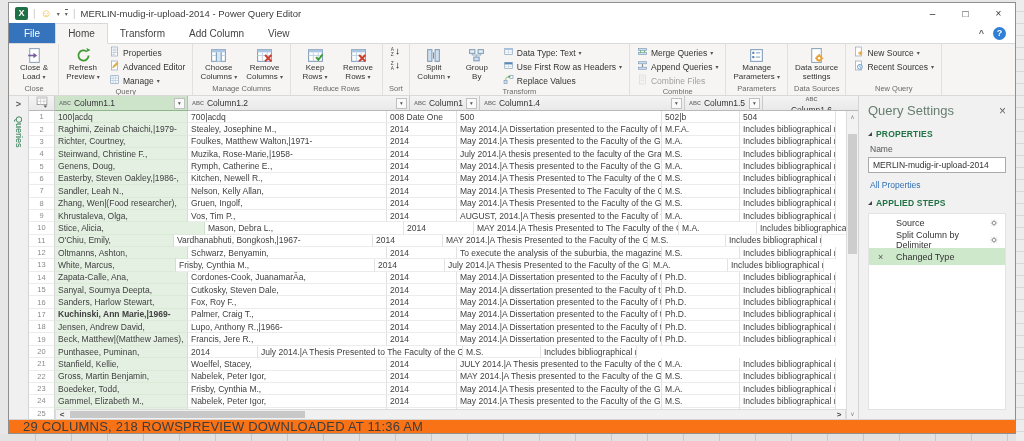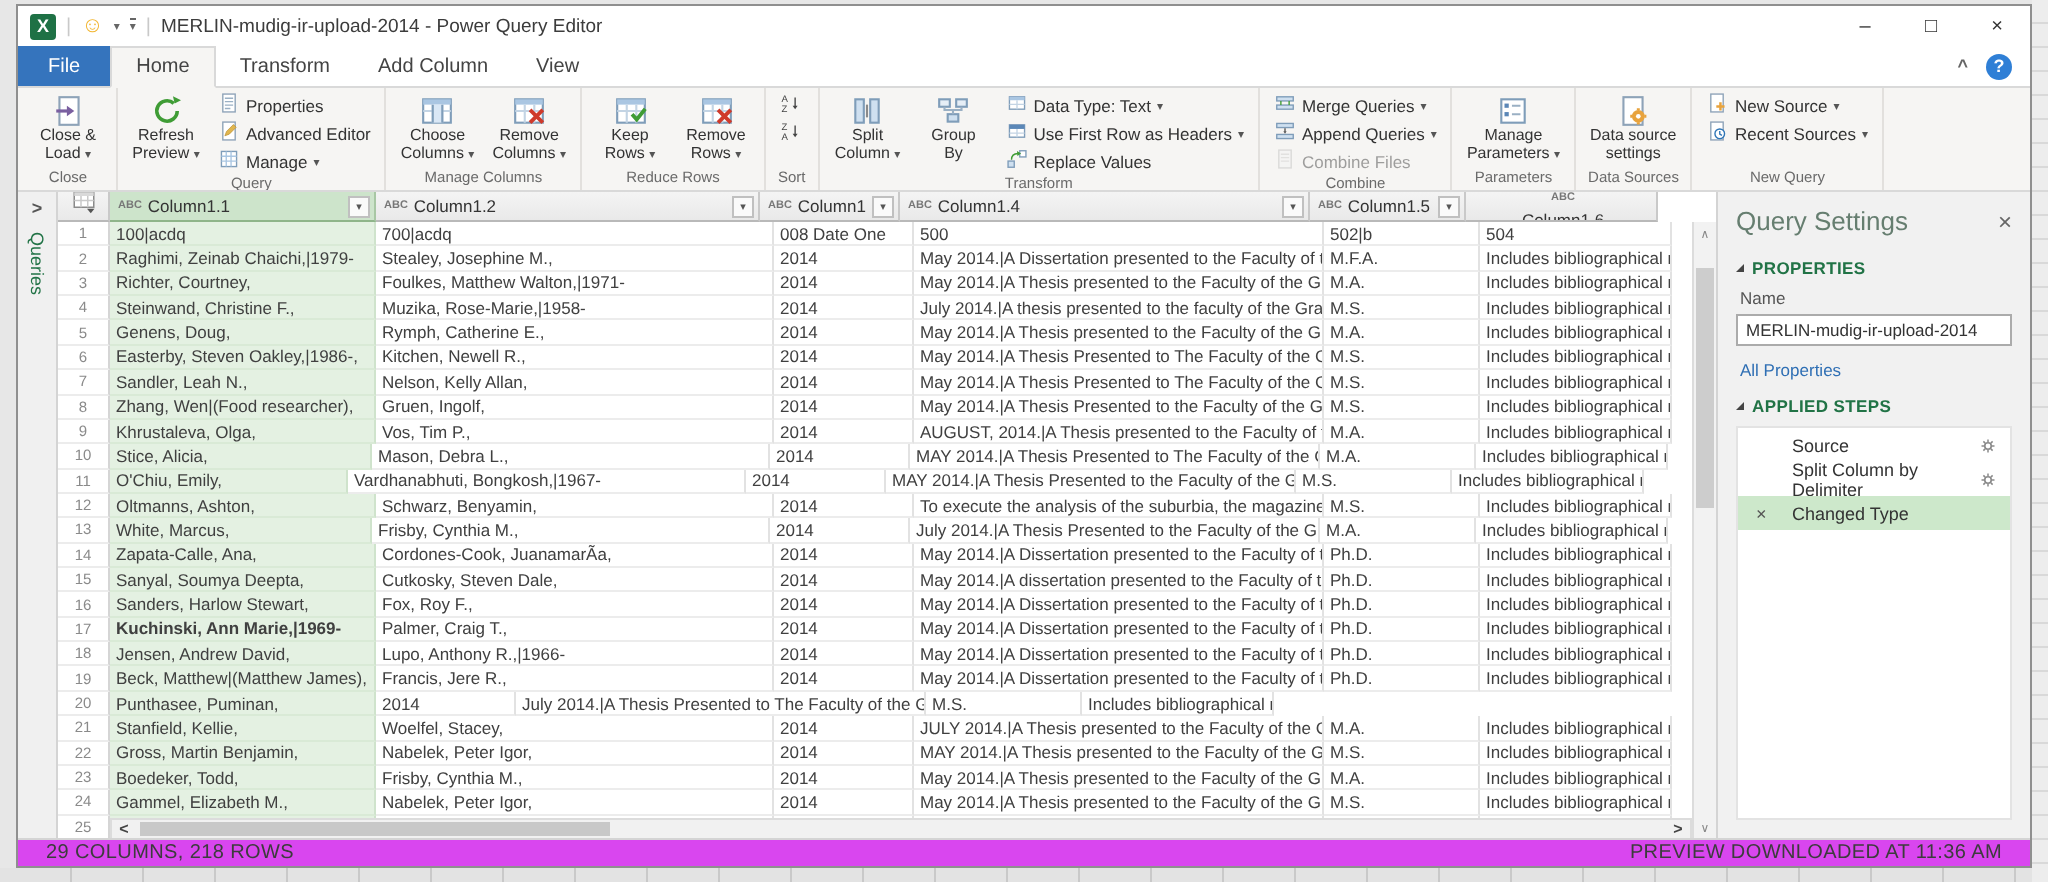--- a/index.html
+++ b/index.html
@@ -98,22 +98,22 @@
     font-size:8.5px;color:#333;padding:0 4px;font-family:"Liberation Sans",sans-serif;background:#fff;}
   .qs-link{font-size:8.5px;color:#2f6fb4;padding:6px 11px 1px;}
   .qs-steps{flex:1;margin:2px 9px 9px;background:#fff;border:1px solid #e3e3e3;overflow:hidden;}
   .qs-step{height:17px;display:flex;align-items:center;font-size:9px;color:#333;
     padding-left:27px;position:relative;}
   .qs-step.sel{background:#cde8cb;}
   .step-x{position:absolute;left:9px;font-size:9px;color:#555;}
   .step-gear{margin-left:auto;margin-right:6px;display:flex;}
   .step-gear .svgic{width:10px;height:10px;}
   
-  .statusbar{height:14px;background:#d946ef;border-top:1px solid #d4d4d4;display:flex;
-    align-items:center;justify-content:space-between;font-size:10px;color:#3c3c3c;
+  .statusbar{height:14px;background:#f97316;border-top:1px solid #d4d4d4;display:flex;
+    align-items:center;justify-content:flex-start;font-size:13px;color:#3c3c3c;
     padding:0 14px;letter-spacing:.2px;flex:none;}
 </style>
 </head>
 <body>
 
 <div class="bg-bottom"></div>
 <div class="bg-right"></div>
 
 <div class="window">
 
@@ -446,21 +446,21 @@
                 <rect x="1.5" y="1.5" width="13" height="2.5" fill="#d9d9d9"></rect>
                 <path d="M1.5 7h13M6 4v7.5M10.5 4v7.5" stroke="#c9c9c9"></path>
                 <path d="M10 12.5l2.5 3 2.5-3z" fill="#555"></path>
               </svg></span>
           </div>
           <div class="hcell sel" style="width: 133px;">
             <span class="tabc">ABC</span>
             <span class="hlbl">Column1.1</span>
             <span class="fbtn">▾</span>
           </div>
-          <div class="hcell" style="width: 192px;">
+          <div class="hcell" style="width: 222px;">
             <span class="tabc">ABC</span>
             <span class="hlbl">Column1.2</span>
             <span class="fbtn">▾</span>
           </div>
           <div class="hcell" style="width: 70px;">
             <span class="tabc">ABC</span>
             <span class="hlbl">Column1.3</span>
             <span class="fbtn">▾</span>
           </div>
           <div class="hcell" style="width: 205px;">
@@ -555,21 +555,21 @@
             <div class="rn">9</div>
             <div class="cell sel" style="width: 133px;">Khrustaleva, Olga,</div>
             <div class="cell" style="width: 199px;">Vos, Tim P.,</div>
             <div class="cell" style="width: 70px;">2014</div>
             <div class="cell" style="width: 205px;">AUGUST, 2014.|A Thesis presented to the Faculty of the Graduate Sch...</div>
             <div class="cell" style="width: 78px;">M.A.</div>
             <div class="cell" style="width: 96px;">Includes bibliographical references (pages</div>
           </div>
           <div class="grid-row">
             <div class="rn">10</div>
-            <div class="cell sel" style="width: 131px;">Stice, Alicia,</div>
+            <div class="cell sel" style="width: 150px;">Stice, Alicia,</div>
             <div class="cell" style="width: 199px;">Mason, Debra L.,</div>
             <div class="cell" style="width: 70px;">2014</div>
             <div class="cell" style="width: 205px;">MAY 2014.|A Thesis Presented to The Faculty of the Graduate School ...</div>
             <div class="cell" style="width: 78px;">M.A.</div>
             <div class="cell" style="width: 96px;">Includes bibliographical references (pages</div>
           </div>
           <div class="grid-row">
             <div class="rn">11</div>
             <div class="cell sel" style="width: 119px;">O'Chiu, Emily,</div>
             <div class="cell" style="width: 199px;">Vardhanabhuti, Bongkosh,|1967-</div>
@@ -582,21 +582,21 @@
             <div class="rn">12</div>
             <div class="cell sel" style="width: 133px;">Oltmanns, Ashton,</div>
             <div class="cell" style="width: 199px;">Schwarz, Benyamin,</div>
             <div class="cell" style="width: 70px;">2014</div>
             <div class="cell" style="width: 205px;">To execute the analysis of the suburbia, the magazine Better Homes a...</div>
             <div class="cell" style="width: 78px;">M.S.</div>
             <div class="cell" style="width: 96px;">Includes bibliographical references (pages</div>
           </div>
           <div class="grid-row">
             <div class="rn">13</div>
-            <div class="cell sel" style="width: 131px;">White, Marcus,</div>
+            <div class="cell sel" style="width: 121px;">White, Marcus,</div>
             <div class="cell" style="width: 199px;">Frisby, Cynthia M.,</div>
             <div class="cell" style="width: 70px;">2014</div>
             <div class="cell" style="width: 205px;">July 2014.|A Thesis Presented to the Faculty of the Graduate School at...</div>
             <div class="cell" style="width: 78px;">M.A.</div>
             <div class="cell" style="width: 96px;">Includes bibliographical references (pages</div>
           </div>
           <div class="grid-row">
             <div class="rn">14</div>
             <div class="cell sel" style="width: 133px;">Zapata-Calle, Ana,</div>
             <div class="cell" style="width: 199px;">Cordones-Cook, JuanamarÃa,</div>

